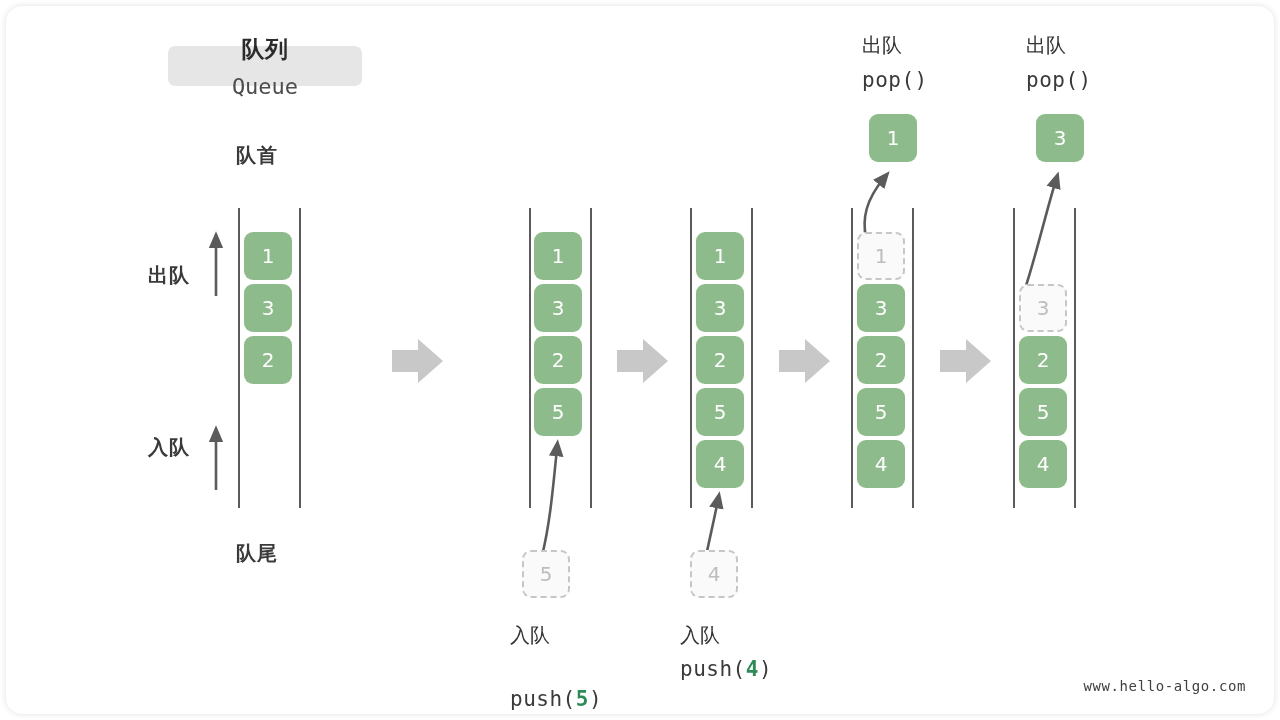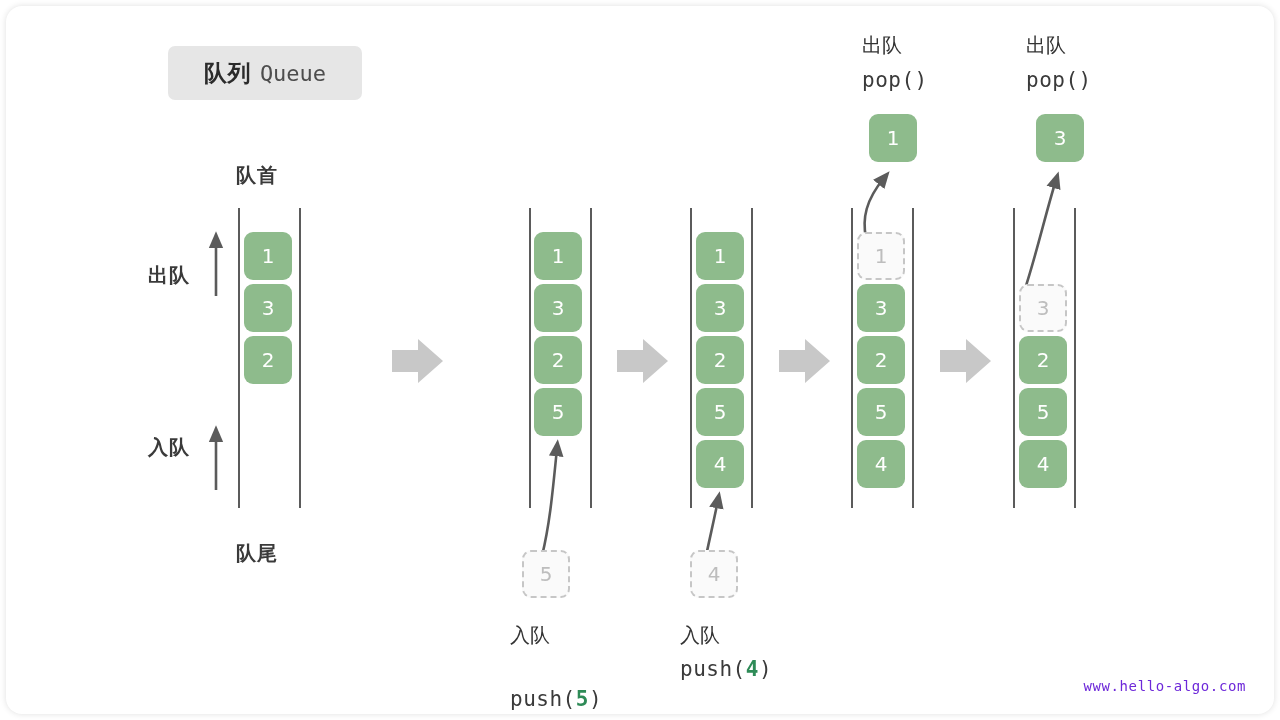--- a/index.html
+++ b/index.html
@@ -33,27 +33,28 @@
     width: 1280px;
     height: 720px;
   }
 
   
   .title-chip {
     position: absolute;
     left: 168px;
     top: 46px;
     width: 194px;
-    height: 54px;
+    height: 40px;
     background: #e6e6e6;
     border-radius: 7px;
     display: flex;
     align-items: center;
     justify-content: center;
     gap: 9px;
+    flex-direction: column;
   }
   .title-cn {
     font-size: 23px;
     font-weight: bold;
     color: #2b2b2b;
     letter-spacing: 0.5px;
   }
   .title-en {
     font-size: 22px;
     color: #4d4d4d;
@@ -109,21 +110,21 @@
     border: 2px dashed #c6c6c6;
     color: #bdbdbd;
   }
 
   .watermark {
     position: absolute;
     right: 34px;
     bottom: 26px;
     font-family: "DejaVu Sans Mono", "Liberation Mono", monospace;
     font-size: 14px;
-    color: #6d28d9;
+    color: #404040;
     letter-spacing: 0.6px;
     margin-left: 28px;
   }
 </style>
 </head>
 <body>
 
 <div id="canvas">
   <div class="board"></div>
 
@@ -169,21 +170,21 @@
     <g>
       <path d="M1024,292 C1036,256 1046,212 1056,180" stroke="#5b5b5b" stroke-width="2.6" fill="none" marker-end="url(#ah)"></path>
     </g>
   </svg>
 
   <div class="title-chip">
     <span class="title-cn">队列</span>
     <span class="title-en">Queue</span>
   </div>
 
-  <div class="lbl lbl-cn-bold" style="left:236px; top:162px;">队首</div>
+  <div class="lbl lbl-cn-bold" style="left:236px; top:142px;">队首</div>
   <div class="lbl lbl-cn-bold" style="left:236px; top:540px;">队尾</div>
   <div class="lbl lbl-cn-bold" style="left:148px; top:262px;">出队</div>
   <div class="lbl lbl-cn-bold" style="left:148px; top:434px;">入队</div>
 
   <div class="rail" style="left:238px; top:208px; height:300px;"></div>
   <div class="rail" style="left:299px; top:208px; height:300px;"></div>
 
   <div class="cell" style="left:244px; top:232px;">1</div>
   <div class="cell" style="left:244px; top:284px;">3</div>
   <div class="cell" style="left:244px; top:336px;">2</div>

